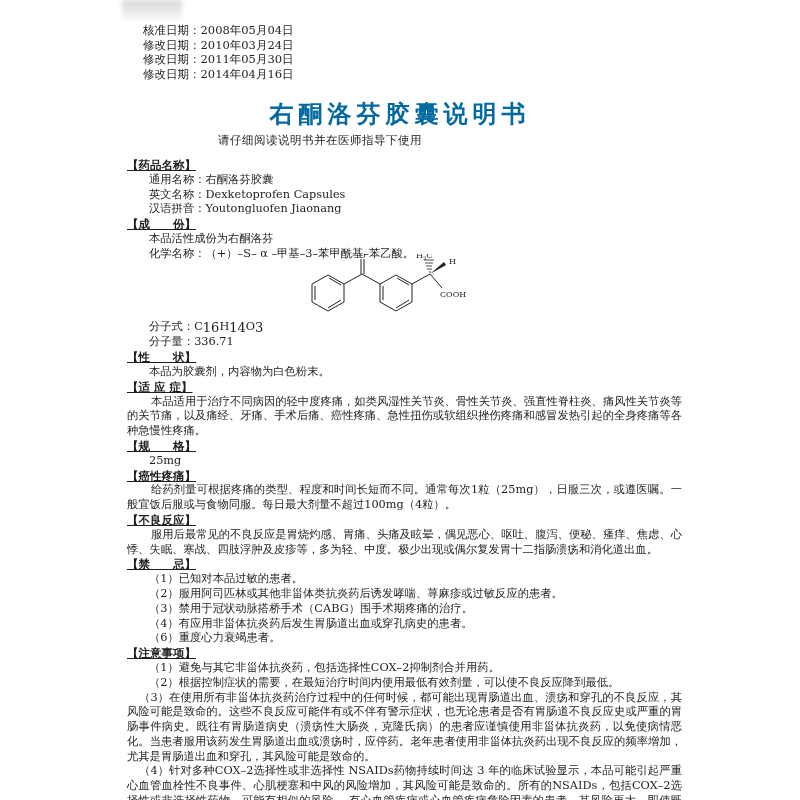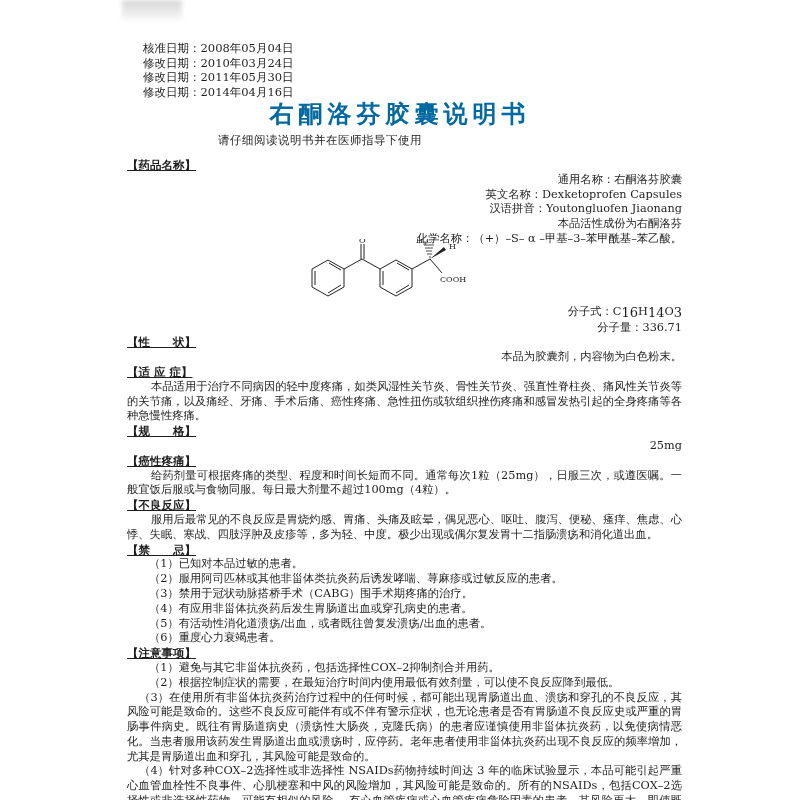--- a/index.html
+++ b/index.html
@@ -5,37 +5,37 @@
   html, body { margin: 0; padding: 0; }
   body {
     width: 800px; height: 800px; background: #ffffff; position: relative; overflow: hidden;
     font-family: "DejaVu Serif", "Liberation Serif", serif; color: #1e1e1e;
   }
   .smudge {
     position: absolute; left: 122px; top: 0; width: 60px; height: 22px;
     background: linear-gradient(180deg, #d6d6d6, #f4f4f4 80%, #ffffff);
     filter: blur(2px);
   }
-  .dates { position: absolute; left: 143px; top: 41px; font-size: 11.5px; line-height: 14.5px; }
+  .dates { position: absolute; left: 143px; top: 23px; font-size: 11.5px; line-height: 14.5px; }
   .dates .row { white-space: nowrap; }
   .title {
     position: absolute; left: 0; width: 800px; top: 98px; text-align: center;
     font-family: "DejaVu Sans", "Liberation Sans", sans-serif; font-weight: bold;
     font-size: 24px; letter-spacing: 5px; color: #0369a1;
   }
   .subtitle {
     position: absolute; left: 0; width: 640px; top: 133px; text-align: center;
     font-size: 11.5px; letter-spacing: 0.5px; color: #222;
   }
   .content { position: absolute; left: 137px; top: 158px; width: 545px; font-size: 11.3px; line-height: 14.8px; }
   .sec-head {
     font-family: "DejaVu Sans", "Liberation Sans", sans-serif; font-weight: bold; font-size: 11.5px;
     margin-left: -10px; white-space: pre; text-decoration: underline;
   }
-  .line { padding-left: 12px; white-space: nowrap; text-align: right; }
+  .line { padding-left: 12px; white-space: nowrap; }
   .para { text-indent: 24px; text-align: justify; margin-left: -10px; }
   .item { padding-left: 12px; }
   .item-para { text-indent: 12px; text-align: justify; margin-left: -10px; }
   .structure { position: relative; height: 58px; }
   .structure svg { position: absolute; left: 155px; top: -8px; }
   .formula-block { margin-top: 0px; }
   sub { font-size: 13px; vertical-align: -2px; }
 </style>
 </head>
 <body>
@@ -52,20 +52,21 @@
 <div class="title">右酮洛芬胶囊说明书</div>
 <div class="subtitle">请仔细阅读说明书并在医师指导下使用</div>
 
 <div class="content">
 
   <div class="sec-head">【药品名称】</div>
   <div class="line">通用名称：右酮洛芬胶囊</div>
   <div class="line">英文名称：Dexketoprofen Capsules</div>
   <div class="line">汉语拼音：Youtongluofen Jiaonang</div>
 
+  <div class="sec-head">【成　　份】</div>
   <div class="line">本品活性成份为右酮洛芬</div>
   <div class="line">化学名称：（+）–S– α –甲基–3–苯甲酰基–苯乙酸。</div>
   <div class="structure">
     <svg width="200" height="90" viewBox="0 0 200 90">
       <g stroke="#222" stroke-width="1" fill="none">
 
         <polygon points="20,30 36,21 52,30 52,48 36,57 20,48"></polygon>
         <line x1="23" y1="32" x2="23" y2="46"></line>
         <line x1="36" y1="54" x2="49" y2="46"></line>
         <line x1="37" y1="24" x2="49" y2="31"></line>
@@ -117,21 +118,20 @@
   <div class="para">给药剂量可根据疼痛的类型、程度和时间长短而不同。通常每次1粒（25mg），日服三次，或遵医嘱。一般宜饭后服或与食物同服。每日最大剂量不超过100mg（4粒）。</div>
 
   <div class="sec-head">【不良反应】</div>
   <div class="para">服用后最常见的不良反应是胃烧灼感、胃痛、头痛及眩晕，偶见恶心、呕吐、腹泻、便秘、瘙痒、焦虑、心悸、失眠、寒战、四肢浮肿及皮疹等，多为轻、中度。极少出现或偶尔复发胃十二指肠溃疡和消化道出血。</div>
 
   <div class="sec-head">【禁　　忌】</div>
   <div class="item">（1）已知对本品过敏的患者。</div>
   <div class="item">（2）服用阿司匹林或其他非甾体类抗炎药后诱发哮喘、荨麻疹或过敏反应的患者。</div>
   <div class="item">（3）禁用于冠状动脉搭桥手术（CABG）围手术期疼痛的治疗。</div>
   <div class="item">（4）有应用非甾体抗炎药后发生胃肠道出血或穿孔病史的患者。</div>
-  <div class="item">（5）有活动性消化道溃疡/出血，或者既往曾复发溃疡/出血的患者。</div>
   <div class="item">（6）重度心力衰竭患者。</div>
 
   <div class="sec-head">【注意事项】</div>
   <div class="item">（1）避免与其它非甾体抗炎药，包括选择性COX–2抑制剂合并用药。</div>
   <div class="item">（2）根据控制症状的需要，在最短治疗时间内使用最低有效剂量，可以使不良反应降到最低。</div>
   <div class="item-para">（3）在使用所有非甾体抗炎药治疗过程中的任何时候，都可能出现胃肠道出血、溃疡和穿孔的不良反应，其风险可能是致命的。这些不良反应可能伴有或不伴有警示症状，也无论患者是否有胃肠道不良反应史或严重的胃肠事件病史。既往有胃肠道病史（溃疡性大肠炎，克隆氏病）的患者应谨慎使用非甾体抗炎药，以免使病情恶化。当患者服用该药发生胃肠道出血或溃疡时，应停药。老年患者使用非甾体抗炎药出现不良反应的频率增加，尤其是胃肠道出血和穿孔，其风险可能是致命的。</div>
   <div class="item-para">（4）针对多种COX–2选择性或非选择性 NSAIDs药物持续时间达 3 年的临床试验显示，本品可能引起严重心血管血栓性不良事件、心肌梗塞和中风的风险增加，其风险可能是致命的。所有的NSAIDs，包括COX–2选择性或非选择性药物，可能有相似的风险 。有心血管疾病或心血管疾病危险因素的患者，其风险更大。即使既往没有心血管症状，医生和患者也应对此类事件的发生保持警惕。应告知患者严重心血管安全性的症状和或体征以及如果发生应采取的步骤。</div>
 </div>
 
 </body></html>

